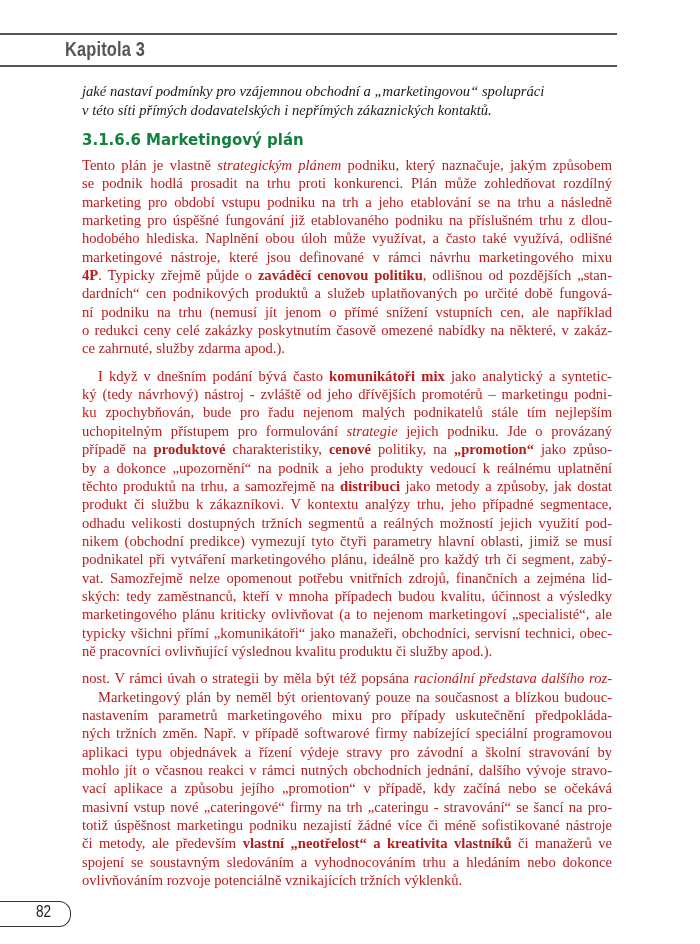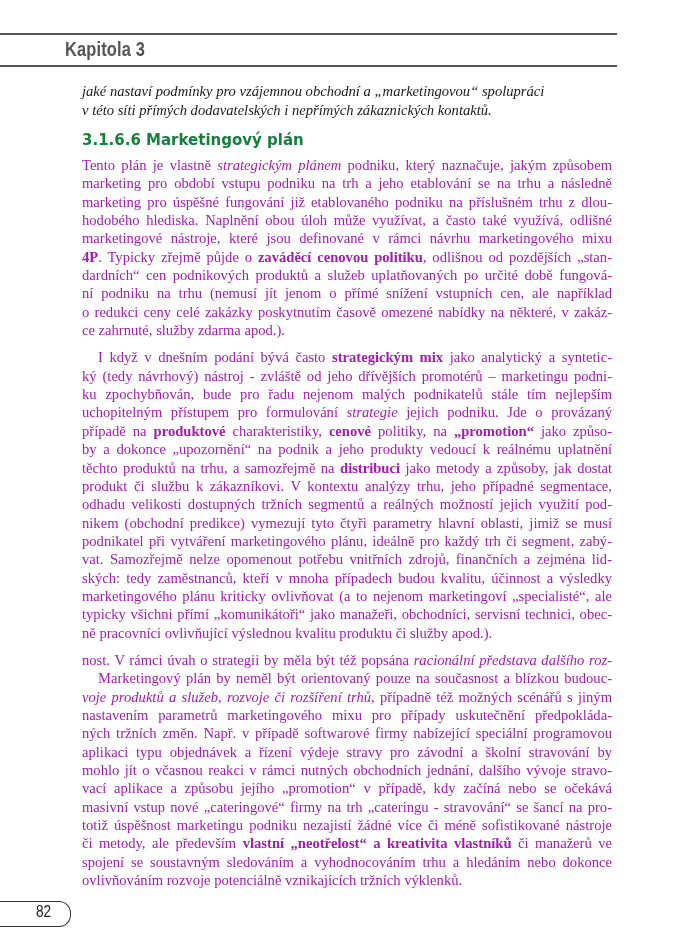--- a/index.html
+++ b/index.html
@@ -4,21 +4,21 @@
 <style>
   html, body { margin:0; padding:0; background:#ffffff; }
   body { width:700px; height:944px; position:relative; overflow:hidden; color:#1a1a1a; }
   .rule { position:absolute; left:0; width:617px; height:2px; background:#555555; }
   .rule.top { top:33px; }
   .rule.bottom { top:65px; }
   .chapter { position:absolute; left:65px; top:38px; font-family:"Liberation Sans", sans-serif; font-weight:bold; font-size:20px; color:#555555; letter-spacing:0.2px; transform:scaleX(0.82); transform-origin:left; }
   .intro { position:absolute; left:82px; top:82px; width:530px; font-family:"Liberation Serif", serif; font-style:italic; font-size:14.6px; line-height:18.5px; color:#1a1a1a; }
   .intro p { margin:0; white-space:nowrap; }
   .section-title { position:absolute; left:82px; top:131px; font-family:"DejaVu Sans", sans-serif; font-weight:bold; font-size:15px; color:#15803d; }
-  .body { position:absolute; left:82px; top:156px; width:530px; font-family:"Liberation Serif", serif; font-size:14.6px; line-height:18.35px; color:#a21caf; }
+  .body { position:absolute; left:82px; top:156px; width:530px; font-family:"Liberation Serif", serif; font-size:14.6px; line-height:18.35px; color:#b91c1c; }
   .para { margin:0 0 9px 0; }
   .line { display:block; text-align:justify; text-align-last:justify; white-space:nowrap; height:18.35px; }
   .line.last { text-align-last:left; }
   .line.indent { padding-left:16px; }
   .para .line span { white-space:pre; }
   .b { font-weight:bold; }
   .i { font-style:italic; }
   .pagebox { position:absolute; left:-10px; top:901px; width:80px; height:24px; border:1.5px solid #333; border-left:none; border-radius:0 12px 12px 0; }
   .pagenum { position:absolute; left:36px; top:903px; font-family:"Liberation Sans", sans-serif; font-size:16px; color:#222; transform:scaleX(0.85); transform-origin:left; }
 </style>
@@ -32,52 +32,52 @@
 <div class="intro">
   <p>jaké nastaví podmínky pro vzájemnou obchodní a „marketingovou“ spolupráci</p>
   <p>v této síti přímých dodavatelských i nepřímých zákaznických kontaktů.</p>
 </div>
 
 <div class="section-title">3.1.6.6 Marketingový plán</div>
 
 <div class="body" id="body">
     <div class="para">
       <span class="line"><span style="white-space: nowrap; word-spacing: -0.0015625px;"><span>Tento plán je vlastně </span><span class="i">strategickým plánem</span><span> podniku, který naznačuje, jakým způsobem</span></span></span>
+      <span class="line"><span style="white-space: nowrap; word-spacing: 0px;"><span>se podnik hodlá prosadit na trhu proti konkurenci. Plán může zohledňovat rozdílný</span></span></span>
       <span class="line"><span style="white-space: nowrap; word-spacing: 0px;"><span>marketing pro období vstupu podniku na trh a jeho etablování se na trhu a následně</span></span></span>
       <span class="line"><span style="white-space: nowrap; word-spacing: 0px;"><span>marketing pro úspěšné fungování již etablovaného podniku na příslušném trhu z dlou-</span></span></span>
       <span class="line"><span style="white-space: nowrap; word-spacing: 0px;"><span>hodobého hlediska. Naplnění obou úloh může využívat, a často také využívá, odlišné</span></span></span>
       <span class="line"><span style="white-space: nowrap; word-spacing: 0px;"><span>marketingové nástroje, které jsou definované v rámci návrhu marketingového mixu</span></span></span>
       <span class="line"><span style="white-space: nowrap; word-spacing: 0.00142045px;"><span class="b">4P</span><span>. Typicky zřejmě půjde o </span><span class="b">zaváděcí cenovou politiku</span><span>, odlišnou od pozdějších „stan-</span></span></span>
       <span class="line"><span style="white-space: nowrap; word-spacing: 0px;"><span>dardních“ cen podnikových produktů a služeb uplatňovaných po určité době fungová-</span></span></span>
       <span class="line"><span style="white-space: nowrap; word-spacing: 0px;"><span>ní podniku na trhu (nemusí jít jenom o přímé snížení vstupních cen, ale například</span></span></span>
       <span class="line"><span style="white-space: nowrap; word-spacing: 0px;"><span>o redukci ceny celé zakázky poskytnutím časově omezené nabídky na některé, v zakáz-</span></span></span>
       <span class="line last"><span>ce zahrnuté, služby zdarma apod.).</span></span>
     </div>
     <div class="para">
-      <span class="line indent"><span style="white-space: nowrap; word-spacing: -0.00130208px;"><span>I když v dnešním podání bývá často </span><span class="b">strategickým mix</span><span> jako analytický a syntetic-</span></span></span>
+      <span class="line indent"><span style="white-space: nowrap; word-spacing: -0.00130208px;"><span>I když v dnešním podání bývá často </span><span class="b">komunikátoři mix</span><span> jako analytický a syntetic-</span></span></span>
       <span class="line"><span style="white-space: nowrap; word-spacing: 0px;"><span>ký (tedy návrhový) nástroj - zvláště od jeho dřívějších promotérů – marketingu podni-</span></span></span>
       <span class="line"><span style="white-space: nowrap; word-spacing: 0px;"><span>ku zpochybňován, bude pro řadu nejenom malých podnikatelů stále tím nejlepším</span></span></span>
       <span class="line"><span style="white-space: nowrap; word-spacing: 0px;"><span>uchopitelným přístupem pro formulování </span><span class="i">strategie</span><span> jejich podniku. Jde o provázaný</span></span></span>
       <span class="line"><span style="white-space: nowrap; word-spacing: 0px;"><span>případě na </span><span class="b">produktové</span><span> charakteristiky, </span><span class="b">cenové</span><span> politiky, na </span><span class="b">„promotion“</span><span> jako způso-</span></span></span>
       <span class="line"><span style="white-space: nowrap; word-spacing: 0px;"><span>by a dokonce „upozornění“ na podnik a jeho produkty vedoucí k reálnému uplatnění</span></span></span>
       <span class="line"><span style="white-space: nowrap; word-spacing: 0.00120192px;"><span>těchto produktů na trhu, a samozřejmě na </span><span class="b">distribuci</span><span> jako metody a způsoby, jak dostat</span></span></span>
       <span class="line"><span style="white-space: nowrap; word-spacing: 0px;"><span>produkt či službu k zákazníkovi. V kontextu analýzy trhu, jeho případné segmentace,</span></span></span>
       <span class="line"><span style="white-space: nowrap; word-spacing: 0px;"><span>odhadu velikosti dostupných tržních segmentů a reálných možností jejich využití pod-</span></span></span>
       <span class="line"><span style="white-space: nowrap; word-spacing: 0px;"><span>nikem (obchodní predikce) vymezují tyto čtyři parametry hlavní oblasti, jimiž se musí</span></span></span>
       <span class="line"><span style="white-space: nowrap; word-spacing: 0px;"><span>podnikatel při vytváření marketingového plánu, ideálně pro každý trh či segment, zabý-</span></span></span>
       <span class="line"><span style="white-space: nowrap; word-spacing: 0px;"><span>vat. Samozřejmě nelze opomenout potřebu vnitřních zdrojů, finančních a zejména lid-</span></span></span>
       <span class="line"><span style="white-space: nowrap; word-spacing: 0px;"><span>ských: tedy zaměstnanců, kteří v mnoha případech budou kvalitu, účinnost a výsledky</span></span></span>
       <span class="line"><span style="white-space: nowrap; word-spacing: 0px;"><span>marketingového plánu kriticky ovlivňovat (a to nejenom marketingoví „specialisté“, ale</span></span></span>
       <span class="line"><span style="white-space: nowrap; word-spacing: 0px;"><span>typicky všichni přímí „komunikátoři“ jako manažeři, obchodníci, servisní technici, obec-</span></span></span>
       <span class="line last"><span>ně pracovníci ovlivňující výslednou kvalitu produktu či služby apod.).</span></span>
     </div>
     <div class="para">
       <span class="line"><span style="white-space: nowrap; word-spacing: 0px;"><span>nost. V rámci úvah o strategii by měla být též popsána </span><span class="i">racionální představa dalšího roz-</span></span></span>
       <span class="line indent"><span style="white-space: nowrap; word-spacing: 0px;"><span>Marketingový plán by neměl být orientovaný pouze na současnost a blízkou budouc-</span></span></span>
-      <span class="line"><span style="white-space: nowrap; word-spacing: 0px;"><span class="i">voje produktů a služeb, rozvoje či rozšíření trhů</span><span>, případně též možných scénářů s jiným</span></span></span>
       <span class="line"><span style="white-space: nowrap; word-spacing: 0px;"><span>nastavením parametrů marketingového mixu pro případy uskutečnění předpokláda-</span></span></span>
       <span class="line"><span style="white-space: nowrap; word-spacing: 0px;"><span>ných tržních změn. Např. v případě softwarové firmy nabízející speciální programovou</span></span></span>
       <span class="line"><span style="white-space: nowrap; word-spacing: 0px;"><span>aplikaci typu objednávek a řízení výdeje stravy pro závodní a školní stravování by</span></span></span>
       <span class="line"><span style="white-space: nowrap; word-spacing: 0px;"><span>mohlo jít o včasnou reakci v rámci nutných obchodních jednání, dalšího vývoje stravo-</span></span></span>
       <span class="line"><span style="white-space: nowrap; word-spacing: 0px;"><span>vací aplikace a způsobu jejího „promotion“ v případě, kdy začíná nebo se očekává</span></span></span>
       <span class="line"><span style="white-space: nowrap; word-spacing: 0px;"><span>masivní vstup nové „cateringové“ firmy na trh „cateringu - stravování“ se šancí na pro-</span></span></span>
       <span class="line"><span style="white-space: nowrap; word-spacing: 0px;"><span>totiž úspěšnost marketingu podniku nezajistí žádné více či méně sofistikované nástroje</span></span></span>
       <span class="line"><span style="white-space: nowrap; word-spacing: -0.00142045px;"><span>či metody, ale především </span><span class="b">vlastní „neotřelost“ a kreativita vlastníků</span><span> či manažerů ve</span></span></span>
       <span class="line"><span style="white-space: nowrap; word-spacing: 0px;"><span>spojení se soustavným sledováním a vyhodnocováním trhu a hledáním nebo dokonce</span></span></span>
       <span class="line last"><span>ovlivňováním rozvoje potenciálně vznikajících tržních výklenků.</span></span>

